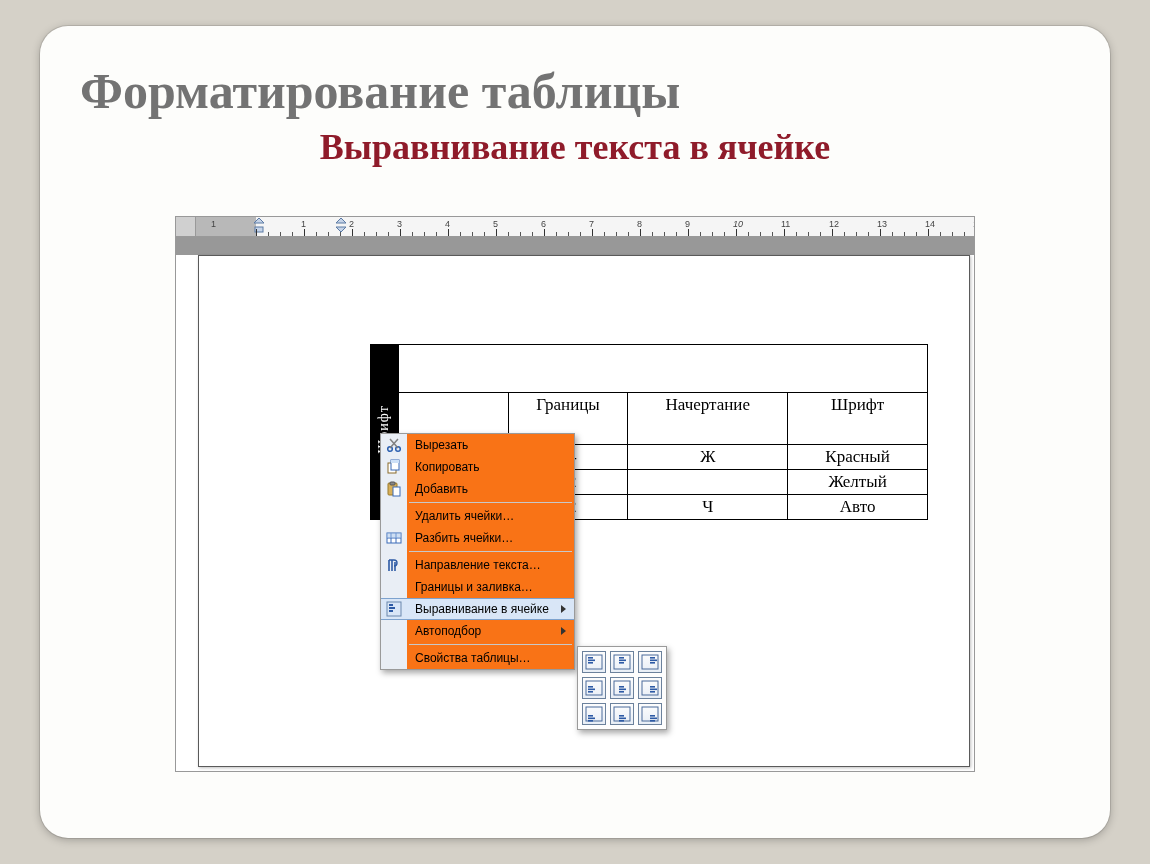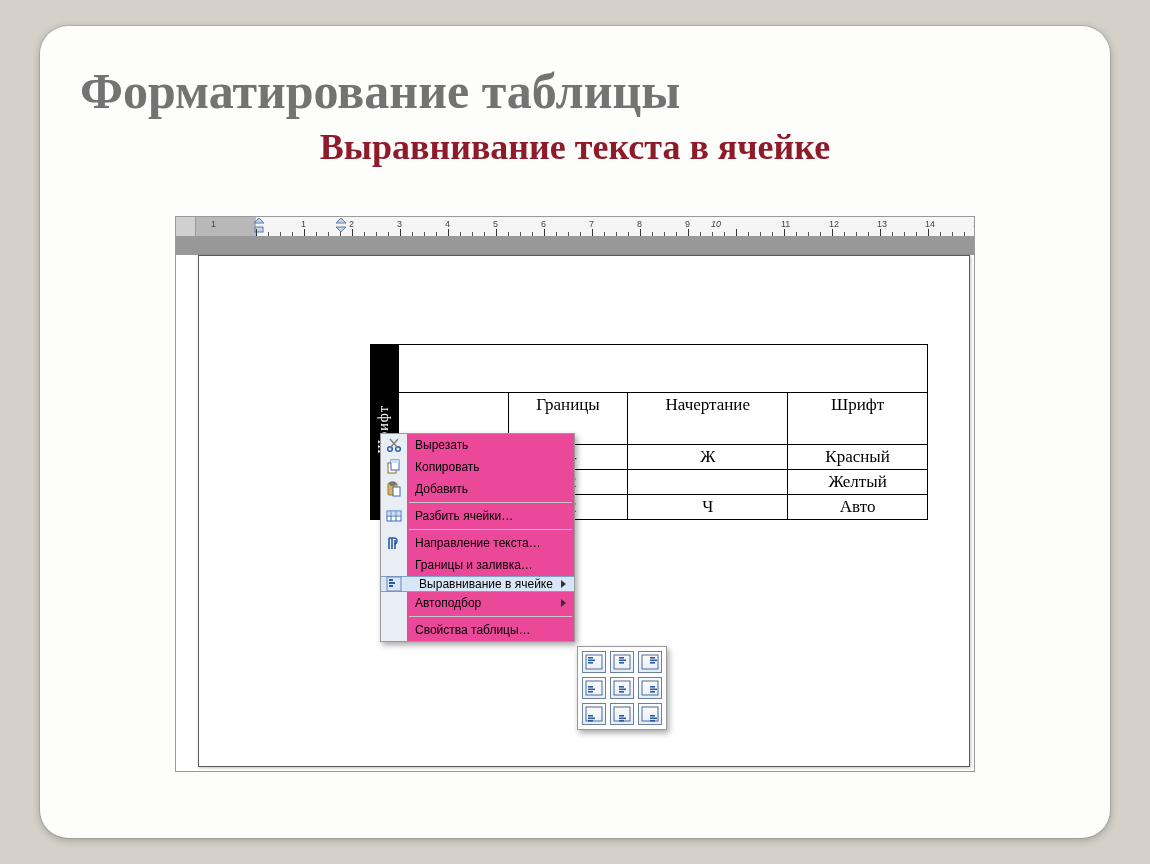--- a/index.html
+++ b/index.html
@@ -144,40 +144,39 @@
   }
   .wtable .blankrow td { height: 48px; }
   .wtable .r td { height: 22px; }
 
   
   .ctxmenu {
     position: absolute;
     left: 340px; 
     top: 407px;
     width: 195px;
-    background: #ec4899;
+    background: #f97316;
     border: 1px solid #9a9a9a;
     box-shadow: 2px 3px 6px rgba(0,0,0,0.35);
     font-family: Tahoma, sans-serif;
     font-size: 12px;
   }
   .ctxmenu .row {
     display: flex;
     align-items: center;
     height: 22px;
     padding-right: 8px;
     position: relative;
     cursor: default;
   }
   .ctxmenu .row.sel {
     background: #d9e6f7;
     border-top: 1px solid #7da2ce;
     border-bottom: 1px solid #7da2ce;
-    height: 16px;
-    text-align: center;
+    height: 22px;
   }
   .ctxmenu .iconcol {
     width: 26px;
     height: 100%;
     background: #e9eef5;
     display: flex;
     align-items: center;
     justify-content: center;
     border-right: 0;
     flex-shrink: 0;
@@ -300,21 +299,21 @@
           <span class="num" style="left: 441px;">8</span>
           <div class="tick" style="left: 456px;"></div>
           <div class="tick" style="left: 468px;"></div>
           <div class="tick" style="left: 480px;"></div>
           <div class="bigtick" style="left: 492px;"></div>
           <span class="num" style="left: 489px;">9</span>
           <div class="tick" style="left: 504px;"></div>
           <div class="tick" style="left: 516px;"></div>
           <div class="tick" style="left: 528px;"></div>
           <div class="bigtick" style="left: 540px;"></div>
-          <span class="num" style="left: 515px; font-style: italic;">10</span>
+          <span class="num" style="left: 537px; font-style: italic;">10</span>
           <div class="tick" style="left: 552px;"></div>
           <div class="tick" style="left: 564px;"></div>
           <div class="tick" style="left: 576px;"></div>
           <div class="bigtick" style="left: 588px;"></div>
           <span class="num" style="left: 585px;">11</span>
           <div class="tick" style="left: 600px;"></div>
           <div class="tick" style="left: 612px;"></div>
           <div class="tick" style="left: 624px;"></div>
           <div class="bigtick" style="left: 636px;"></div>
           <span class="num" style="left: 633px;">12</span>
@@ -407,20 +406,24 @@
             <rect x="4" y="1" width="5" height="3" rx="1" fill="#888" stroke="#555"></rect>
             <rect x="7" y="6" width="7" height="9" fill="#fff" stroke="#3a6ab8"></rect>
           </svg>
       </span>
       <span class="lbl">Добавить</span>
     </div>
 
     <div class="sep"></div>
 
 
+    <div class="row">
+      <span class="iconcol"></span>
+      <span class="lbl">Удалить ячейки…</span>
+    </div>
 
     <div class="row">
       <span class="iconcol">
         <svg class="ic" viewBox="0 0 16 16">
             <rect x="1" y="3" width="14" height="10" fill="#fff" stroke="#3a6ab8"></rect>
             <path d="M1 8h14M5 3v10M10 3v10" stroke="#3a6ab8"></path>
             <rect x="1" y="3" width="14" height="5" fill="#9fc0e8" opacity="0.5"></rect>
           </svg>
       </span>
       <span class="lbl">Разбить ячейки…</span>

